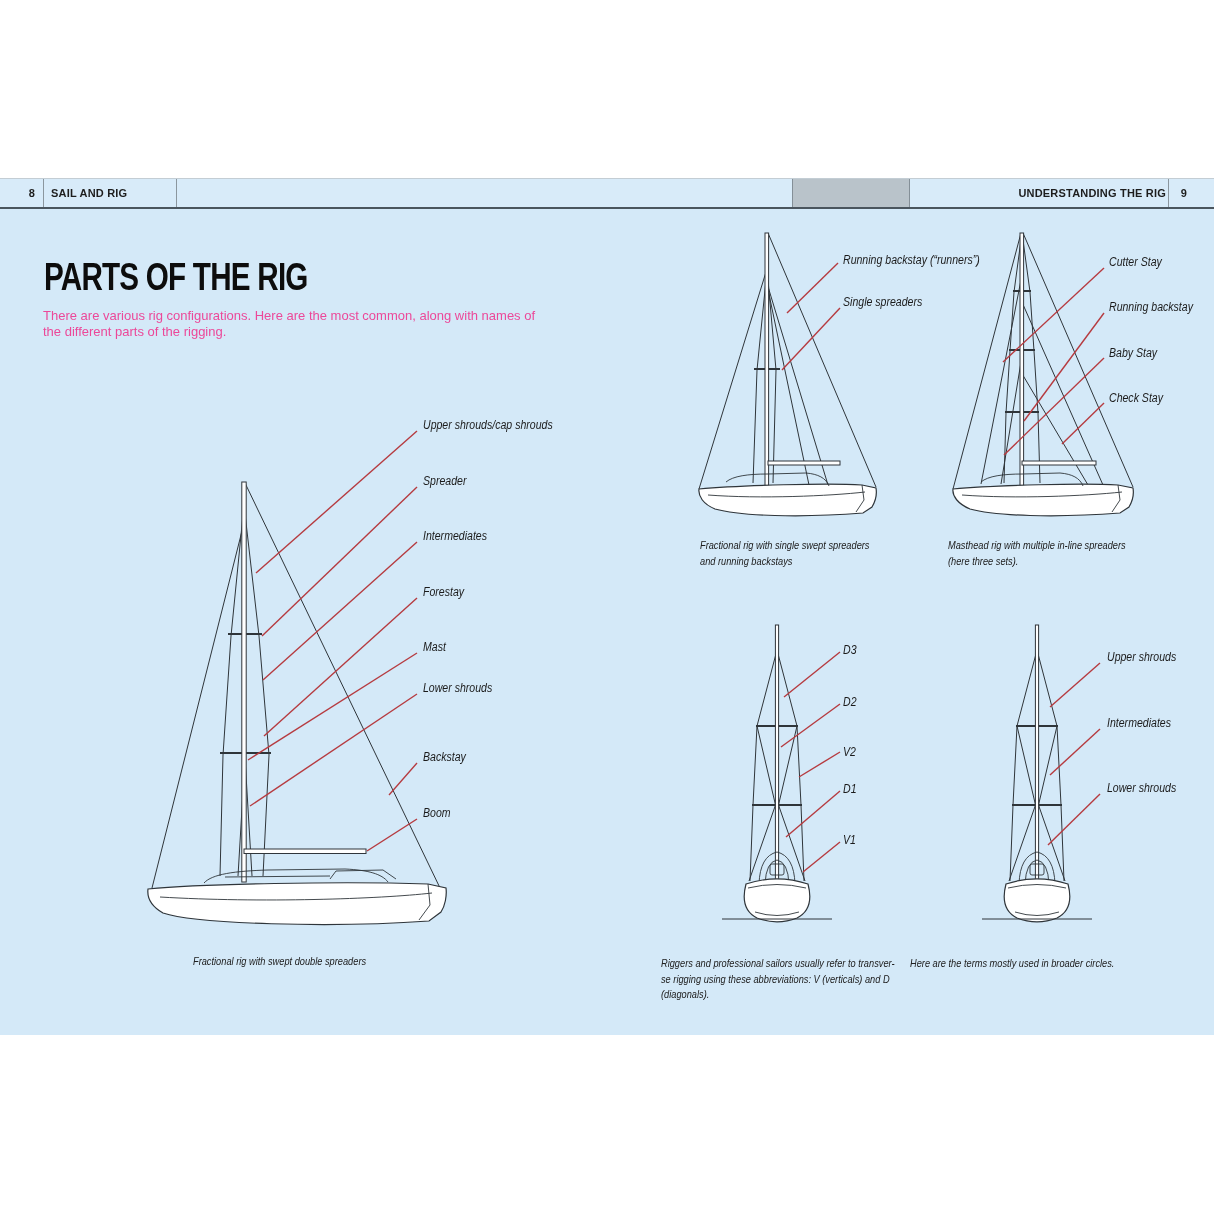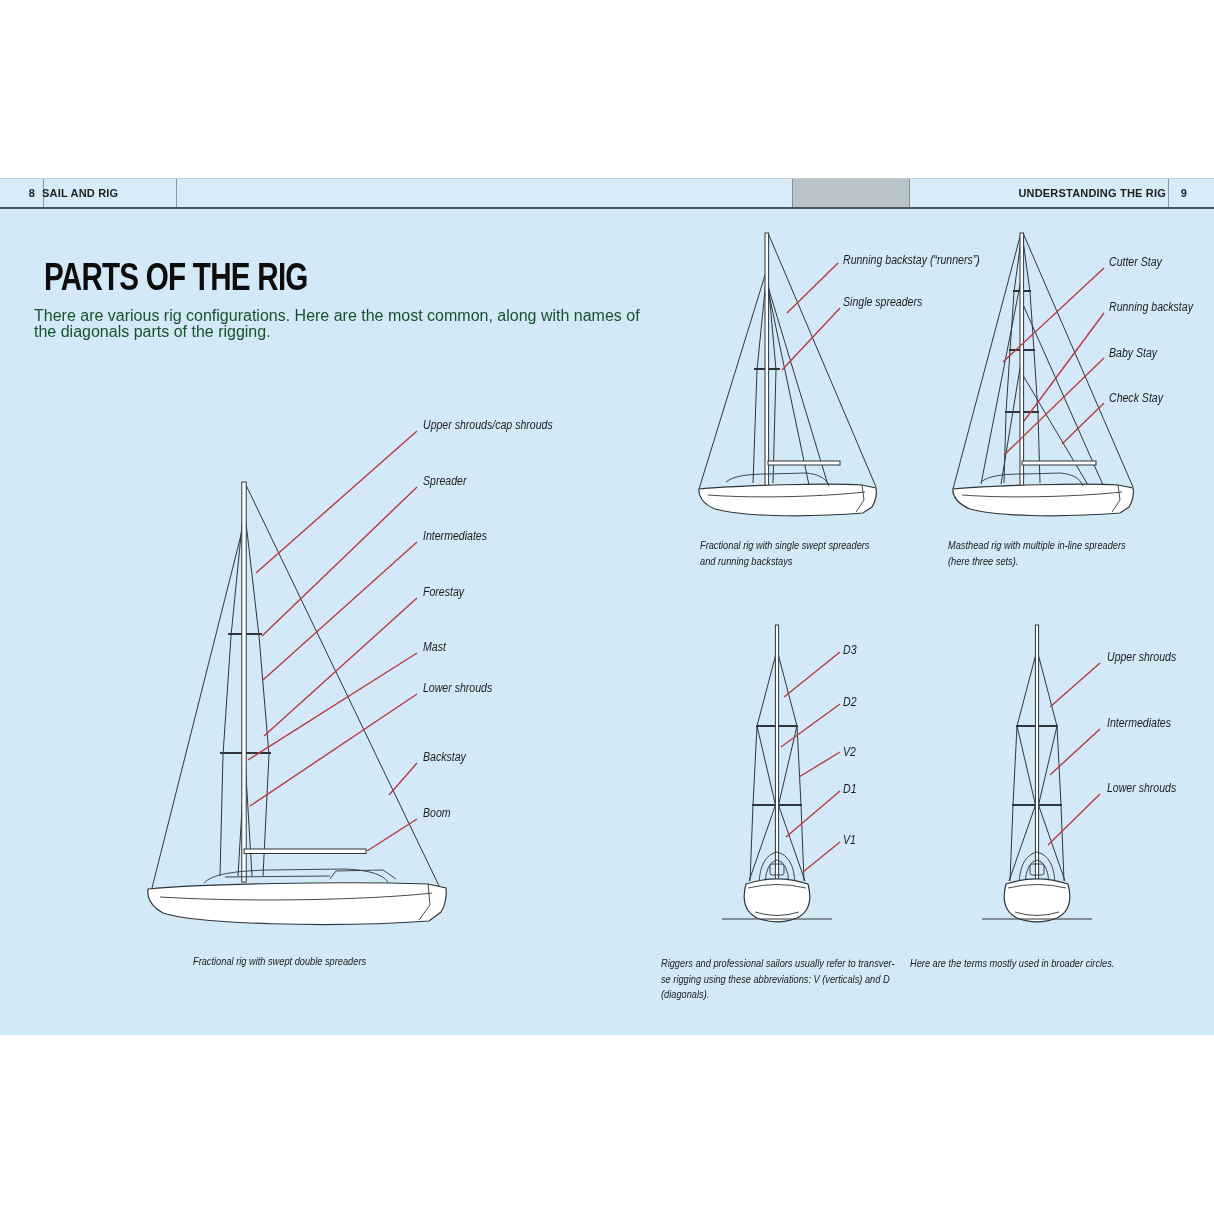--- a/index.html
+++ b/index.html
@@ -12,21 +12,21 @@
     position:absolute;left:0;top:178px;width:1214px;height:28px;background:#d8ebf9;
     border-top:1px solid #c3cdd4;border-bottom:2px solid #4a555e;
   }
   .band-text{position:absolute;top:0;height:28px;line-height:28px;font-size:11px;font-weight:bold;color:#1d1d1d;letter-spacing:.2px;white-space:nowrap;}
   .band-divider{position:absolute;top:0;width:1px;height:28px;background:#8b969e;}
   .band-tab{position:absolute;top:0;height:28px;background:#b9c3ca;border-left:1px solid #848f97;border-right:1px solid #848f97;}
   .title{
     position:absolute;left:44px;top:256px;font-size:38px;font-weight:bold;color:#0d0d0d;
     letter-spacing:-1px;white-space:nowrap;transform:scaleX(.78);transform-origin:left top;
   }
-  .intro-line{position:absolute;left:34px;font-size:16px;line-height:15.5px;color:#14532d;white-space:nowrap;}
+  .intro-line{position:absolute;left:43px;font-size:13px;line-height:15.5px;color:#ec4899;white-space:nowrap;}
   .lbl{
     position:absolute;font-style:italic;font-size:12px;color:#1b1b1b;white-space:nowrap;
     transform:scaleX(.88);transform-origin:left top;
   }
   .cap{
     position:absolute;font-style:italic;font-size:10.5px;line-height:15.5px;color:#202020;
     white-space:nowrap;transform:scaleX(.88);transform-origin:left top;
   }
   svg.art{position:absolute;left:0;top:0;}
   .rig{stroke:#2f353a;stroke-width:1;fill:none;}
@@ -37,31 +37,31 @@
   .leader{stroke:#b63b40;stroke-width:1.4;fill:none;}
 </style>
 </head>
 <body>
 
 <div class="page-bg"></div>
 
 <div class="band">
   <span class="band-text" style="left:24px;width:16px;text-align:center;">8</span>
   <span class="band-divider" style="left:43px;"></span>
-  <span class="band-text" style="left:42px;">SAIL AND RIG</span>
+  <span class="band-text" style="left:51px;">SAIL AND RIG</span>
   <span class="band-divider" style="left:176px;"></span>
   <span class="band-tab" style="left:792px;width:116px;"></span>
   <span class="band-text" style="right:48px;">UNDERSTANDING THE RIG</span>
   <span class="band-divider" style="left:1168px;"></span>
   <span class="band-text" style="left:1176px;width:16px;text-align:center;">9</span>
 </div>
 
 <div class="title">PARTS OF THE RIG</div>
 <div class="intro-line" style="top:308px;">There are various rig configurations. Here are the most common, along with names of</div>
-<div class="intro-line" style="top:323.5px;">the diagonals parts of the rigging.</div>
+<div class="intro-line" style="top:323.5px;">the different parts of the rigging.</div>
 
 <svg class="art" width="1214" height="1214" viewBox="0 0 1214 1214">
 
   <g>
     <path class="rig" d="M243,527 L152,888"></path>
     <path class="rig" d="M245,483 L441,890"></path>
     <path class="rig" d="M244,505 L231,636 L223,755 L220,876"></path>
     <path class="rig" d="M244,505 L259,636 L269,755 L263,876"></path>
     <path class="rig" d="M245,758 L238,876"></path>
     <path class="rig" d="M245,758 L252,876"></path>

